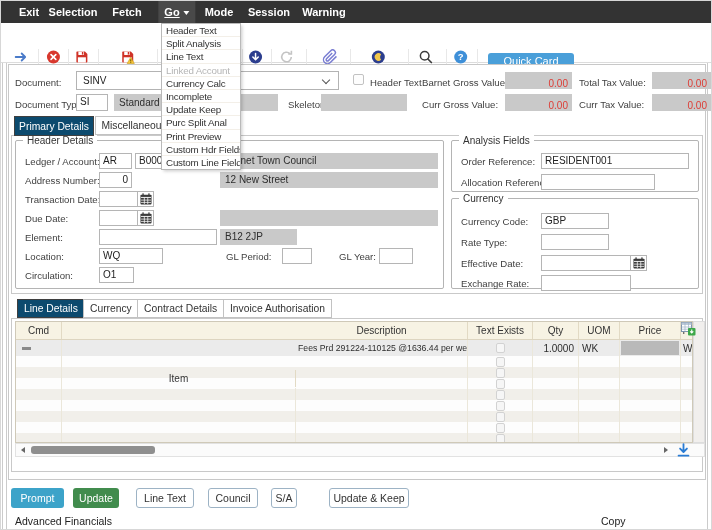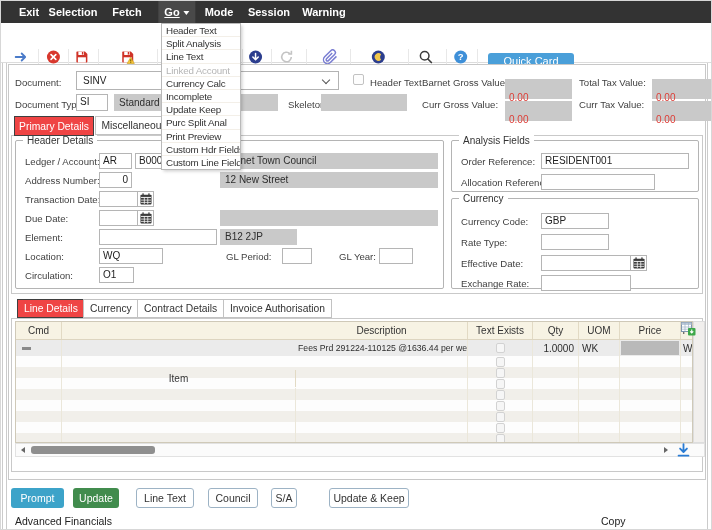--- a/index.html
+++ b/index.html
@@ -43,36 +43,36 @@
   
   .formbox { position:absolute; left:7px; top:63px; width:698px; height:416px; border:1px solid #c8c8c8; background:#fff; }
   .groupbox { position:absolute; border:1px solid #c9c9c9; background:#fff; z-index:1; }
 
   
   .flbl { position:absolute; font-size:9.6px; color:#3f3f3f; white-space:nowrap; z-index:2; }
   .inp  { position:absolute; background:#fff; border:1px solid #b5b5b5; font-size:10px; color:#222;
           line-height:14px; padding:0 3px; height:16px; white-space:nowrap; overflow:hidden; z-index:2; }
   .ro   { position:absolute; background:#c9c9c9; font-size:10px; color:#2d2d2d; line-height:16px;
           padding:0 5px; height:16px; white-space:nowrap; overflow:hidden; z-index:2; }
-  .valfield { position:absolute; background:#c9c9c9; color:#dd3c35; font-size:10px;
-          line-height:17px; padding:10px 4px; height:17px; z-index:2;margin-top:7px; }
+  .valfield { position:absolute; background:#c9c9c9; color:#dd3c35; text-align:right; font-size:10px;
+          line-height:17px; padding:3px 4px; height:17px; z-index:2; }
   .fs   { position:absolute; border:1px solid #b4b4b4; border-radius:2px; z-index:2; }
   .fs-legend { position:absolute; background:#fff; padding:0 4px; font-size:10px; color:#333; white-space:nowrap; z-index:3; }
   .cal  { position:absolute; width:17px; height:16px; border:1px solid #b5b5b5; background:#fff;
           display:flex; align-items:center; justify-content:center; cursor:pointer; z-index:3; }
   .cb   { position:absolute; width:11px; height:11px; border:1px solid #c2c2c2; border-radius:2px; background:#fdfdfd; cursor:pointer; z-index:2; }
   .selectbox { position:absolute; background:#fff; border:1px solid #b3b3b3; height:19px; font-size:10px;
           color:#222; line-height:17px; padding:0 6px; cursor:pointer; z-index:2; }
   .chev { position:absolute; right:9px; top:5px; width:6px; height:6px; border-right:1.6px solid #555;
           border-bottom:1.6px solid #555; transform:rotate(45deg); }
 
   
   .tab { position:absolute; height:20px; font-size:10.3px; display:flex; align-items:center; justify-content:center;
          border:1px solid #c2c2c2; background:#fff; color:#333; z-index:4; cursor:pointer; white-space:nowrap; padding:0 6px; }
-  .tab.active { background:#ef4444; color:#fff; border-color:#3f3f3f; }
+  .tab.active { background:#0c4a6e; color:#fff; border-color:#3f3f3f; }
 
   
   .grid { position:absolute; left:14px; top:320px; width:678px; height:122px; border:1px solid #cfc9b8; background:#fff; overflow:hidden; z-index:2; }
   .trow { display:flex; width:100%; }
   .thead { height:18px; background:#f7f3e4; border-bottom:1px solid #ddd5c0; }
   .thead .tc { border-right:1px solid #e2dac4; font-size:10px; color:#333; display:flex; align-items:center; justify-content:center; overflow:hidden; white-space:nowrap; }
   .tc { height:100%; }
   .tbody .tc { border-right:1px solid #ebe7da; font-size:10px; color:#2d2d2d; display:flex; align-items:center; overflow:hidden; white-space:nowrap; }
   .r1 { height:16px; background:#ebebeb; }
   .re { height:11px; background:#fdfdfd; }

